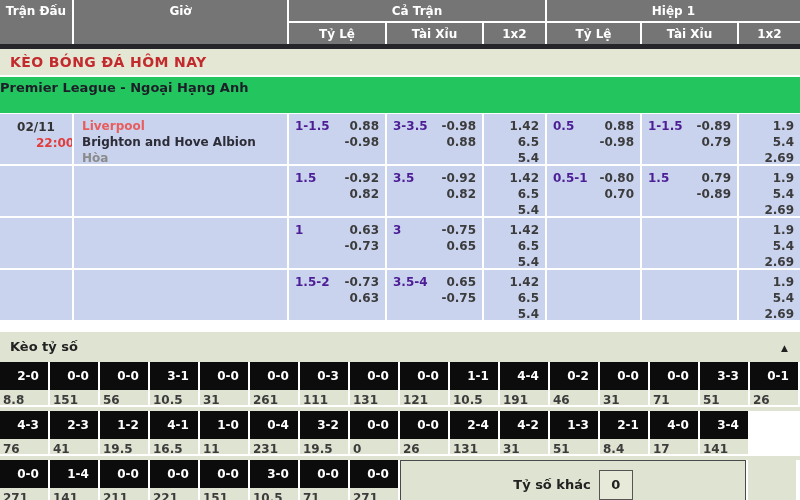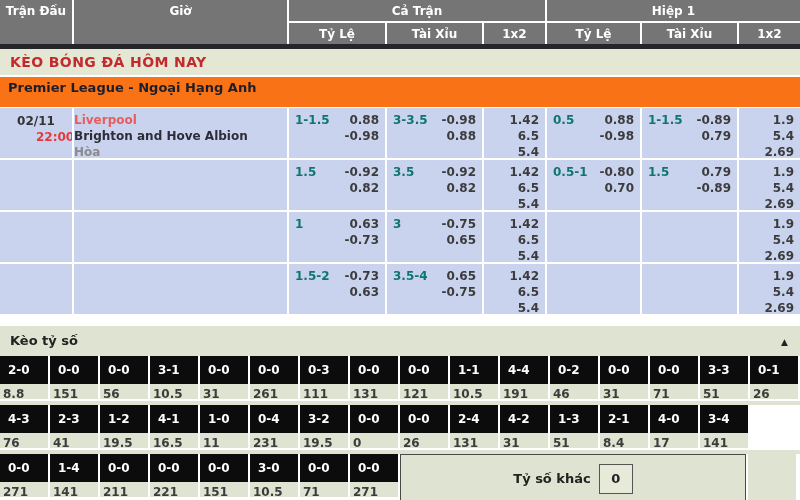--- a/index.html
+++ b/index.html
@@ -20,46 +20,46 @@
     display:flex; align-items:center; justify-content:center;
   }
   .hdr .span2r { grid-row:1 / span 2; align-items:flex-start; padding-top:4px; box-sizing:border-box; }
   .hdr .span3c { grid-column:span 3; }
   .darkbar { height:5px; background:#26262a; }
   .titlebar {
     height:26px; background:#e4e7d3; color:#c32a2e; font-size:14px;
     line-height:26px; padding-left:10px; letter-spacing:.4px; margin-bottom:2px;
   }
   .leaguebar {
-    height:30px; background:#f97316; color:#1e1e28; font-size:13px;
-    line-height:22px; padding-left:8px;
+    height:36px; background:#22c55e; color:#1e1e28; font-size:13px;
+    line-height:22px; 
   }
   
   .odds-grid { grid-auto-rows:50px; margin-top:1px; }
   .cell { background:#c9d3ee; font-size:12px; color:#3c3c3c; overflow:hidden; box-sizing:border-box; }
   .time-cell { text-align:center; padding-top:5px; line-height:16px; }
   .time-cell .date { color:#333333; }
   .time-cell .time { color:#e23b3b;padding-left:36px; }
-  .match-cell { padding:4px 0 0 0; line-height:16px; }
+  .match-cell { padding:4px 0 0 8px; line-height:16px; }
   .match-cell .home { color:#e85c5c; }
   .match-cell .away { color:#2d2d38; }
   .match-cell .draw { color:#8b8b8b; }
   .odds-cell { display:flex; justify-content:space-between; padding:4px 6px 0 6px; line-height:16px; }
-  .odds-cell .hc { color:#0f766e; }
+  .odds-cell .hc { color:#4c1d95; }
   .vals { text-align:right; white-space:pre-line; }
   .x12-cell { padding:4px 6px 0 0; line-height:16px; text-align:right; }
   
   .score-section { background:#dfe3d1; margin-top:12px; height:192px; box-sizing:border-box; }
   .score-header { position:relative; height:30px; line-height:30px; padding-left:10px; font-size:13px; color:#222222; }
   .collapse { position:absolute; right:12px; top:1px; font-size:9px; color:#222222; cursor:pointer; }
   .score-row { display:flex; background:#ffffff; width:800px; padding-bottom:2px; margin-bottom:4px; }
   .score-cell { width:48px; margin-right:2px; flex:0 0 auto; }
   .score-box {
     height:28px; background:#0c0c0c; color:#ffffff; font-size:12px;
-    line-height:28px; padding-left:8px; box-sizing:border-box;
+    line-height:28px; padding-left:8px; box-sizing:border-box;text-align:center;
   }
   .score-val {
     height:15px; background:#dfe3d1; color:#3c3c3c; font-size:12px;
     line-height:21px; padding-left:3px; box-sizing:border-box;
   }
   .other-cell {
     width:346px; height:49px; box-sizing:border-box; margin-right:2px; flex:0 0 auto;
     border:1px solid #4a4a4a; background:#dfe3d1;
     display:flex; align-items:center; justify-content:center;
   }

